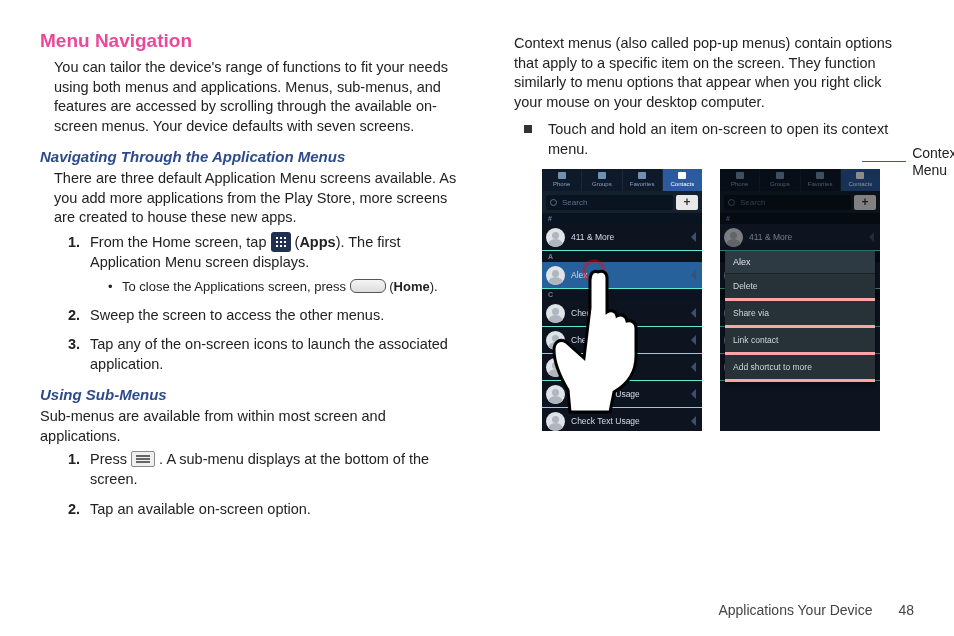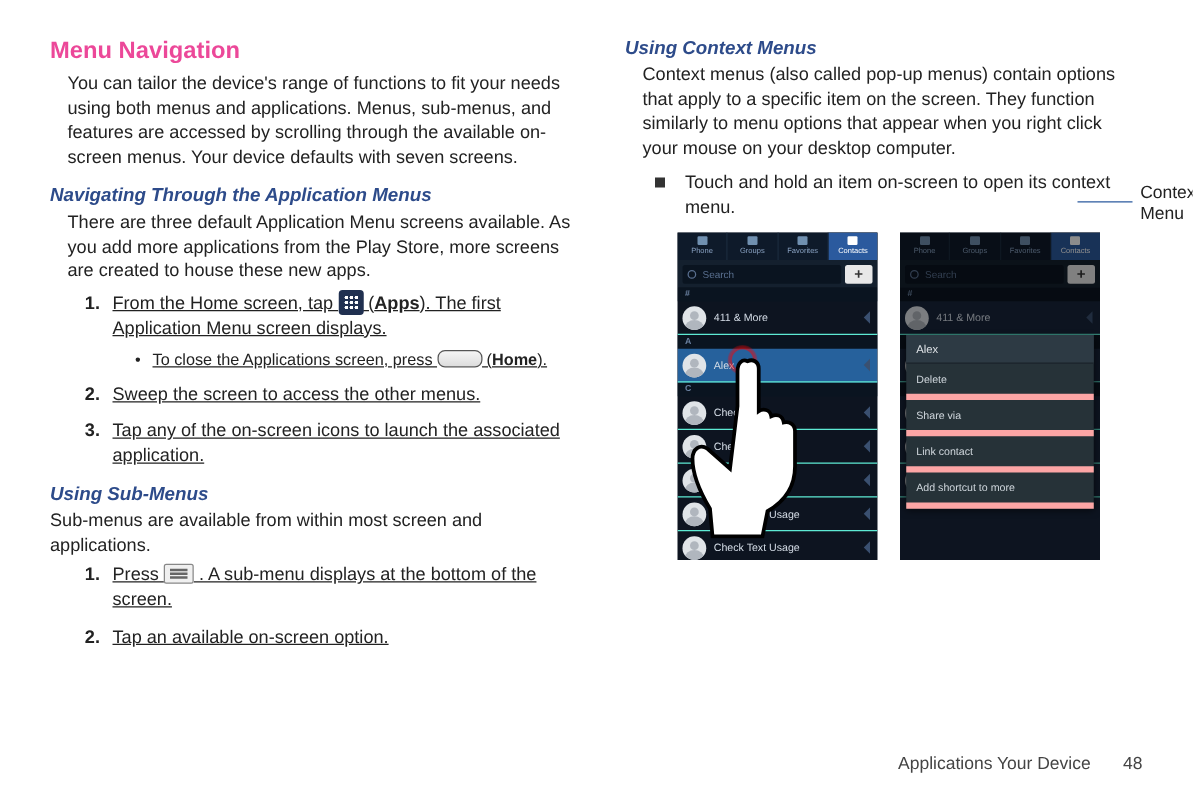--- a/index.html
+++ b/index.html
@@ -56,21 +56,20 @@
   p.indent { padding-left: 14px; }
   ol {
     margin: 4px 0;
     padding-left: 44px;
   }
   ol li {
     margin: 4px 0 10px 0;
     padding-left: 6px;
     line-height: 1.35;
     font-size: 14.5px;
-    text-decoration: underline;
   }
   ol li::marker {
     font-weight: bold;
   }
   .sub-bullet {
     margin: 6px 0 6px 18px;
     font-size: 13px;
     line-height: 1.35;
     position: relative;
     padding-left: 14px;
@@ -307,21 +306,21 @@
     background:#2d3a44;
     color:#e0e4e8;
     font-size:9px;
     padding:6px 8px;
     border-bottom:1px solid #1a2228;
   }
   .cm-item {
     color:#cfd6dc;
     font-size:8.5px;
     padding:7px 8px;
-    border-bottom:5px solid #fca5a5;
+    border-bottom:3px solid #fca5a5;
   }
   .hand {
     position:absolute;
     top:95px;
     left:10px;
     width:95px;
     height:150px;
     z-index:10;
   }
   .touch-ring {
@@ -379,21 +378,20 @@
       <ol>
         <li>
           <span>Press </span><span class="icon-menu-key"></span><span> . A sub-menu displays at the bottom of the screen.</span>
         </li>
         <li>Tap an available on-screen option.</li>
       </ol>
     </div>
 
     <div class="col-right">
       <div class="col-right-text">
-        <h2 style="margin-top:0;">Using Context Menus</h2>
         <p class="indent">Context menus (also called pop-up menus) contain options that apply to a specific item on the screen. They function similarly to menu options that appear when you right click your mouse on your desktop computer.</p>
         <div class="square-bullet">Touch and hold an item on-screen to open its context menu.</div>
 
         <div class="figure">
           <div class="phones">
 
             <div class="phone">
               <div class="tabs">
                 <div class="tab">Phone</div>
                 <div class="tab">Groups</div>

